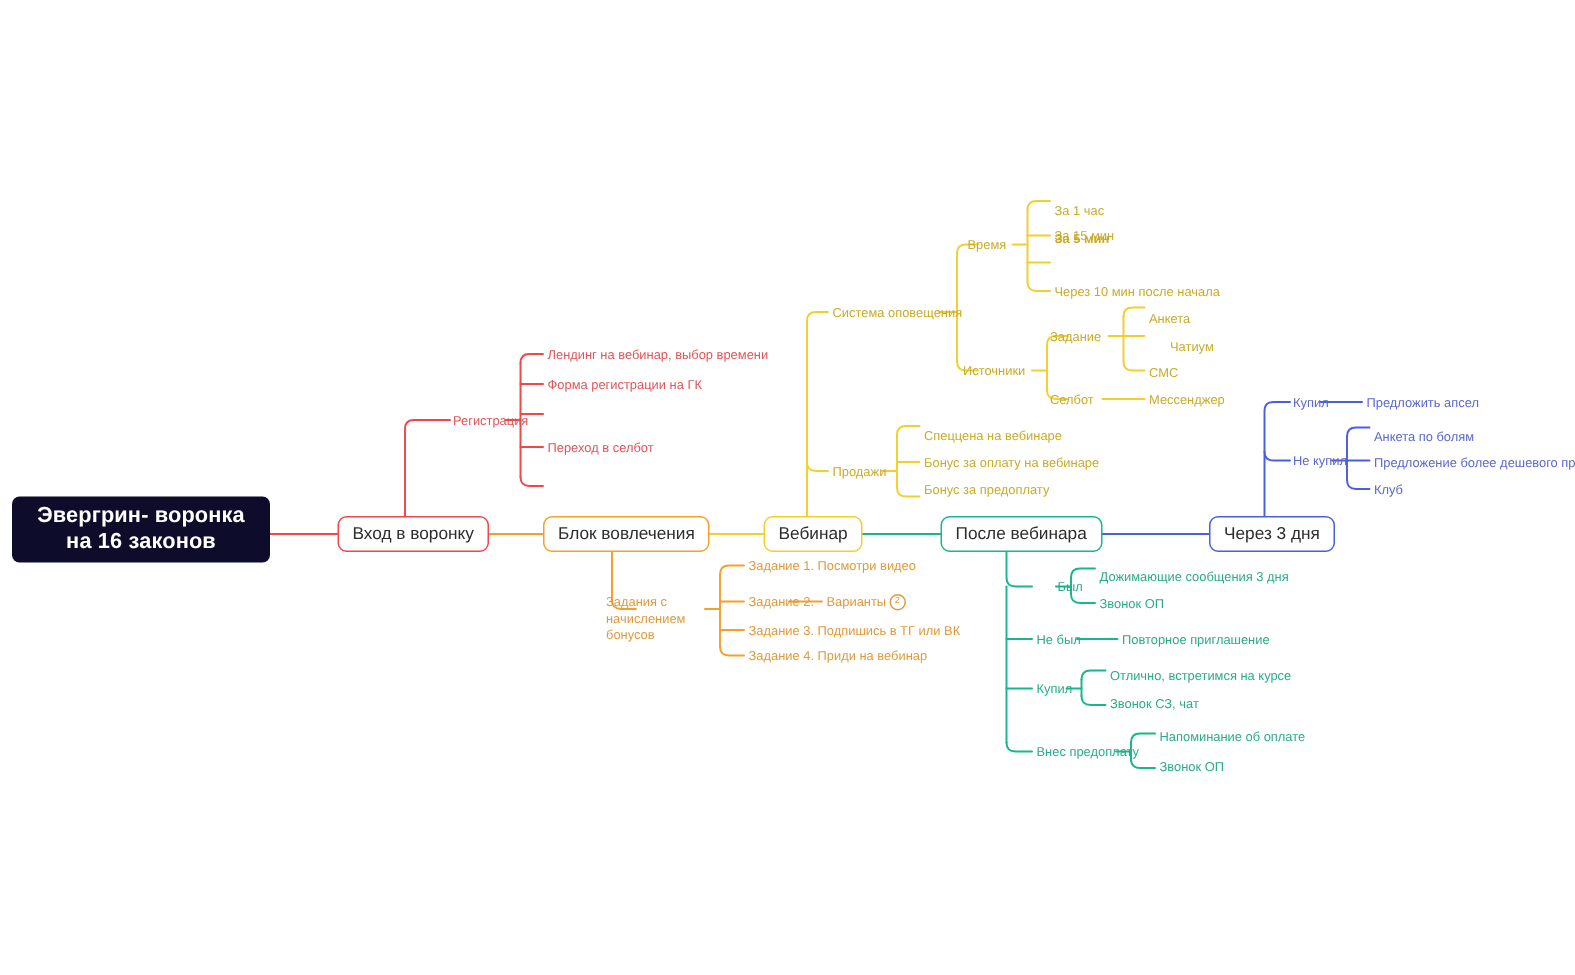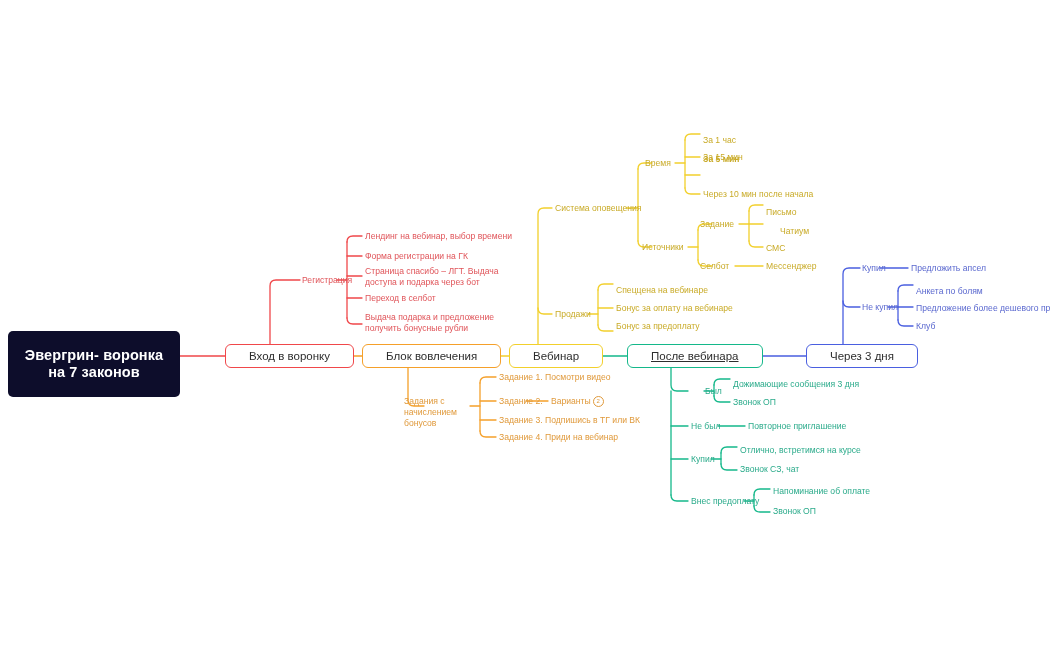--- a/index.html
+++ b/index.html
@@ -8,30 +8,30 @@
     font-family:"Liberation Sans","DejaVu Sans",sans-serif;
     overflow:hidden;position:relative;
   }
   #canvas{position:absolute;left:0;top:0;width:1050px;height:650px;}
   svg.wires{position:absolute;left:0;top:0;width:1050px;height:650px;pointer-events:none;}
 
   
   .node{position:absolute;box-sizing:border-box;display:flex;align-items:center;justify-content:center;}
 
   .root{
-    left:8px;top:331px;width:172px;height:66px;
+    left:8px;top:331px;width:172px;height:44px;
     background:#0d0d2b;border-radius:5px;
     color:#ffffff;font-weight:bold;font-size:14.5px;line-height:17px;
     text-align:center;letter-spacing:.1px;
   }
   .root span{display:block;}
 
   .boxnode{
     background:#ffffff;border:1.4px solid #888;border-radius:6px;
-    height:24px;font-size:11.5px;color:#2d2d2d;padding:0 23px;white-space:nowrap;
+    height:24px;font-size:11.5px;color:#2d2d2d;padding:0 9px;white-space:nowrap;
   }
   .boxnode.c-red{border-color:#f0474a;}
   .boxnode.c-orange{border-color:#f5a02a;}
   .boxnode.c-yellow{border-color:#f2d02c;}
   .boxnode.c-teal{border-color:#14b88a;}
   .boxnode.c-blue{border-color:#4a5fe0;}
 
   
   .lbl{
     position:absolute;font-size:8.6px;line-height:11px;color:#4a4a4a;
@@ -150,46 +150,44 @@
       <path d="M898 291 Q898 285 904 285 H913" stroke="#4a5fe0"></path>
       <path d="M898 291 V320" stroke="#4a5fe0"></path>
       <path d="M898 320 Q898 326 904 326 H913" stroke="#4a5fe0"></path>
       <path d="M898 307 H913" stroke="#4a5fe0"></path>
     </g>
   </svg>
 
   <div class="node root">
     <div>
       <span>Эвергрин- воронка</span>
-      <span>на 7 законов</span>
+      <span>на 16 законов</span>
     </div>
   </div>
 
   <div class="node boxnode c-red" style="left:225px;top:344px;">
       <span>Вход в воронку</span>
     </div>
   <div class="node boxnode c-orange" style="left:362px;top:344px;">
       <span>Блок вовлечения</span>
     </div>
   <div class="node boxnode c-yellow" style="left:509px;top:344px;">
       <span>Вебинар</span>
     </div>
-  <div class="node boxnode c-teal" style="left:627px;top:344px;text-decoration:underline;">
+  <div class="node boxnode c-teal" style="left:627px;top:344px;">
       <span>После вебинара</span>
     </div>
   <div class="node boxnode c-blue" style="left:806px;top:344px;justify-content:center;">
       <span>Через 3 дня</span>
     </div>
 
   <div class="lbl c-red" style="left:302px;top:275px;">Регистрация</div>
   <div class="lbl c-red" style="left:365px;top:231px;">Лендинг на вебинар, выбор времени</div>
   <div class="lbl c-red" style="left:365px;top:251px;">Форма регистрации на ГК</div>
-  <div class="lbl c-red wrap" style="left:365px;top:266px;width:155px;">Страница спасибо – ЛГТ. Выдача доступа и подарка через бот</div>
   <div class="lbl c-red" style="left:365px;top:293px;">Переход в селбот</div>
-  <div class="lbl c-red wrap" style="left:365px;top:312px;width:150px;">Выдача подарка и предложение получить бонусные рубли</div>
 
   <div class="lbl c-orange" style="left:404px;top:396px;">Задания с</div>
   <div class="lbl c-orange" style="left:404px;top:407px;">начислением</div>
   <div class="lbl c-orange" style="left:404px;top:418px;">бонусов</div>
 
   <div class="lbl c-orange" style="left:499px;top:372px;">Задание 1. Посмотри видео</div>
   <div class="lbl c-orange" style="left:499px;top:396px;">
     <span>Задание 2.</span>
   </div>
   <div class="lbl c-orange" style="left:551px;top:396px;">
@@ -201,21 +199,21 @@
   <div class="lbl c-yellow" style="left:555px;top:203px;">Система оповещения</div>
 
   <div class="lbl c-yellow" style="left:645px;top:158px;">Время</div>
   <div class="lbl c-yellow" style="left:703px;top:135px;">За 1 час</div>
   <div class="lbl c-yellow" style="left:703px;top:152px;">За 15 мин</div>
   <div class="lbl c-yellow" style="left:703px;top:154px;font-weight:bold;">За 5 мин</div>
   <div class="lbl c-yellow" style="left:703px;top:189px;">Через 10 мин после начала</div>
 
   <div class="lbl c-yellow" style="left:642px;top:242px;">Источники</div>
   <div class="lbl c-yellow" style="left:700px;top:219px;">Задание</div>
-  <div class="lbl c-yellow" style="left:766px;top:207px;">Письмо</div>
+  <div class="lbl c-yellow" style="left:766px;top:207px;">Анкета</div>
   <div class="lbl c-yellow" style="left:766px;top:226px;margin-left:14px;">Чатиум</div>
   <div class="lbl c-yellow" style="left:766px;top:243px;">СМС</div>
   <div class="lbl c-yellow" style="left:700px;top:261px;">Селбот</div>
   <div class="lbl c-yellow" style="left:766px;top:261px;">Мессенджер</div>
 
   <div class="lbl c-yellow" style="left:555px;top:309px;">Продажи</div>
   <div class="lbl c-yellow" style="left:616px;top:285px;">Спеццена на вебинаре</div>
   <div class="lbl c-yellow" style="left:616px;top:303px;">Бонус за оплату на вебинаре</div>
   <div class="lbl c-yellow" style="left:616px;top:321px;">Бонус за предоплату</div>
 

